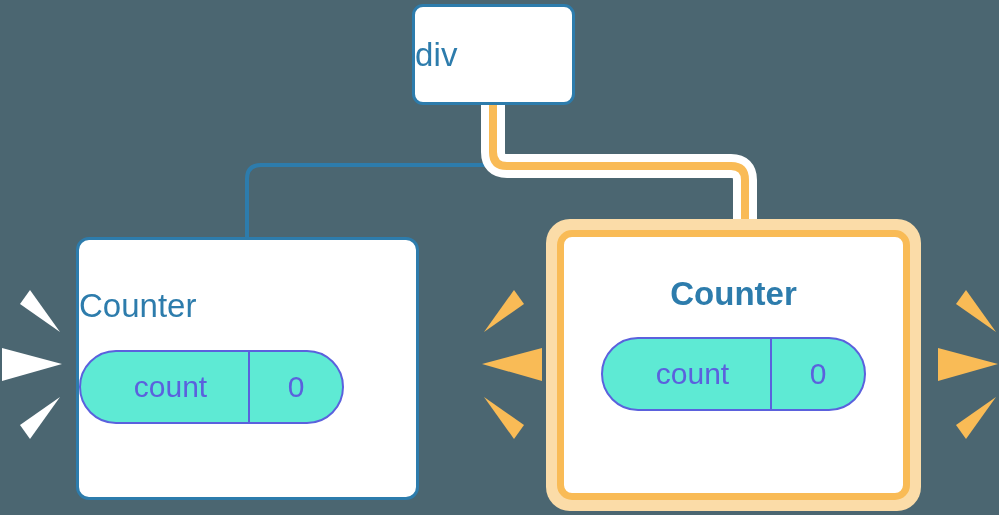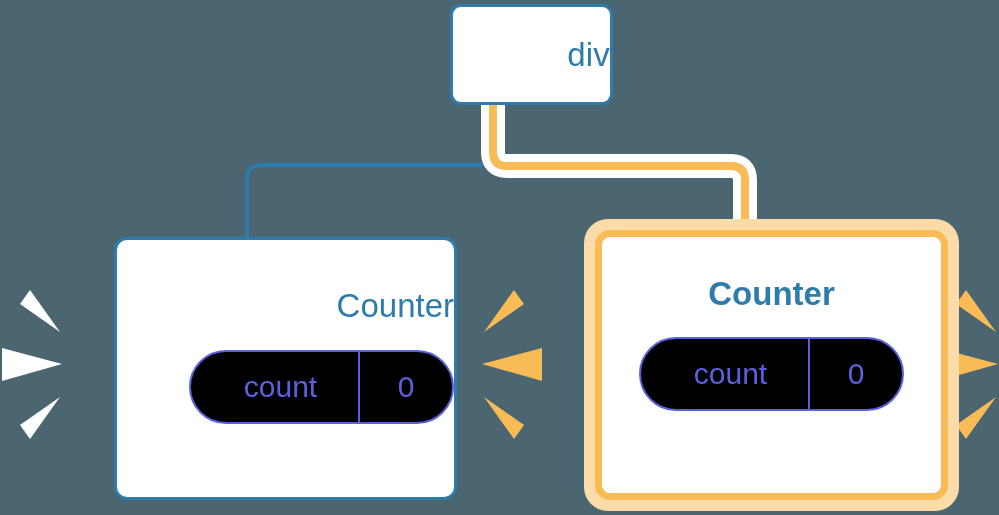--- a/index.html
+++ b/index.html
@@ -26,22 +26,21 @@
     width: 999px;
     height: 515px;
   }
 
   .node {
     position: absolute;
     background: #ffffff;
     box-sizing: border-box;
     display: flex;
     flex-direction: column;
-    align-items: flex-end;
-    margin-left: 38px;
+    align-items: flex-start;
   }
 
   
   #node-div {
     left: 412px;
     top: 4px;
     width: 163px;
     height: 101px;
     border: 3px solid #2d7cac;
     border-radius: 11px;
@@ -103,21 +102,21 @@
     line-height: 1;
   }
 
   
   .state-pill {
     display: flex;
     align-items: stretch;
     border: 2px solid #5b61dd;
     border-radius: 999px;
     height: 74px;
-    background: #000000;
+    background: #5eead4;
     box-sizing: border-box;
   }
   #node-counter-plain .state-pill {
     margin-top: 28px;
     width: 265px;
   }
   #node-counter-highlight .state-pill {
     margin-top: 27px;
     width: 265px;
   }

